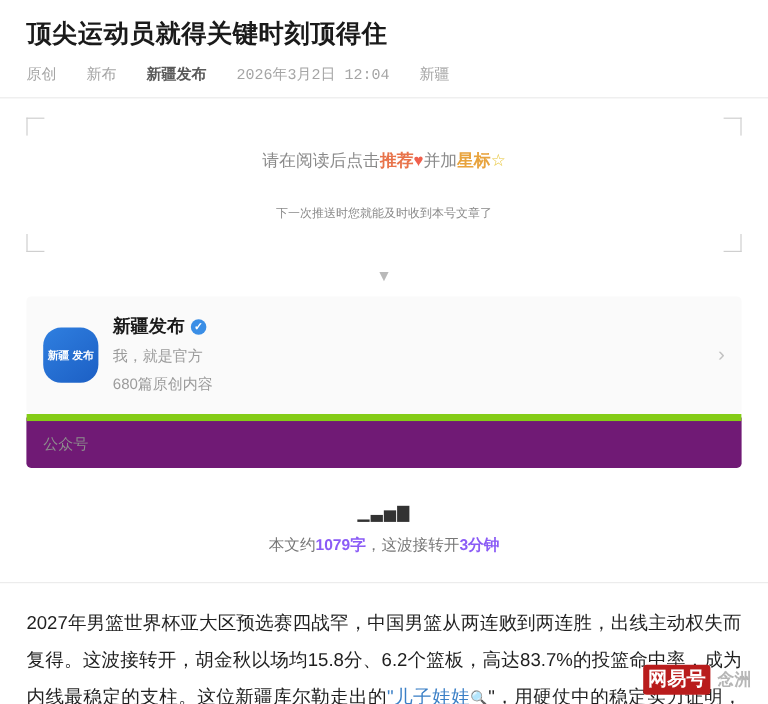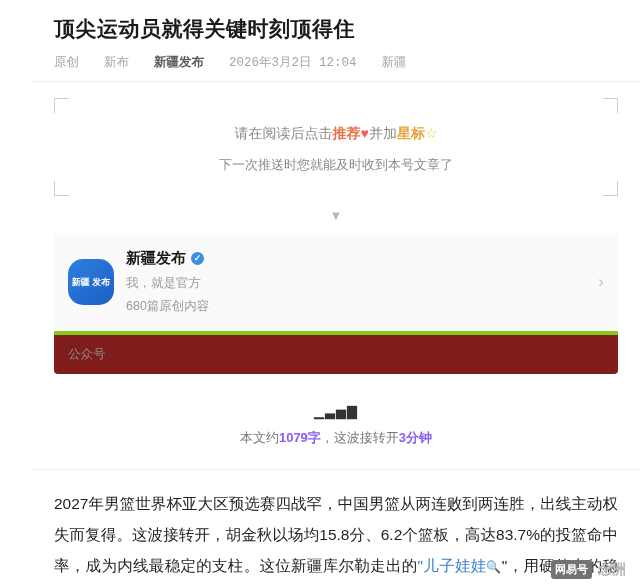--- a/index.html
+++ b/index.html
@@ -14,21 +14,20 @@
     color: #222;
     overflow: hidden;
     position: relative;
   }
   .page {
     width: 640px;
     height: 587px;
     position: relative;
     background: #fff;
     box-sizing: border-box;
-    padding-left: 32px;
   }
   .title {
     font-size: 21px;
     font-weight: bold;
     color: #1a1a1a;
     letter-spacing: 0.5px;
     padding: 14px 22px 0 22px;
     line-height: 30px;
   }
   .meta {
@@ -70,24 +69,24 @@
   .promo-line1 {
     font-size: 14px;
     color: #8a8a8a;
     line-height: 26px;
   }
   .promo-line1 .hl { color: #e8734a; font-weight: bold; text-align: right; }
   .promo-line1 .heart { color: #f0604d; }
   .promo-line1 .star-word { color: #e8a33d; font-weight: bold; }
   .promo-line1 .star { color: #e8c63d; }
   .promo-line2 {
-    font-size: 13px;
+    font-size: 10px;
     color: #8a8a8a;
     line-height: 26px;
-    margin-top: 6px;
+    margin-top: 20px;
   }
   .arrow-down {
     text-align: center;
     color: #b9b9b9;
     font-size: 13px;
     margin-top: 12px;
     letter-spacing: 0;
   }
   .card {
     margin: 10px 22px 0 22px;
@@ -150,22 +149,22 @@
     margin-top: 6px;
   }
   .card-chevron {
     color: #c2c2c2;
     font-size: 17px;
     flex: none;
     margin-left: 8px;
   }
   .card-footer {
     margin: 0 22px 0 22px;
-    background: #7f1d1d;
-    border-top: 4px solid #84cc16;
+    background: #701a75;
+    border-top: 6px solid #84cc16;
     border-radius: 0 0 4px 4px;
     padding: 11px 14px;
     font-size: 12.5px;
     color: #8d8d8d;
   }
   .dots {
     text-align: center;
     margin-top: 30px;
     font-size: 13px;
     color: #333;
@@ -202,23 +201,23 @@
     right: 14px;
     bottom: 8px;
     display: flex;
     align-items: center;
     gap: 6px;
     font-size: 14px;
     color: #b6b6b6;
     font-weight: bold;
   }
   .wm-badge {
-    background: #737373;
+    background: #b91c1c;
     color: #fff;
-    font-size: 11px;
+    font-size: 16px;
     font-weight: bold;
     border-radius: 3px;
     padding: 2px 4px;
     letter-spacing: 0;
   }
 </style>
 </head>
 <body>
 
 <div class="page">

